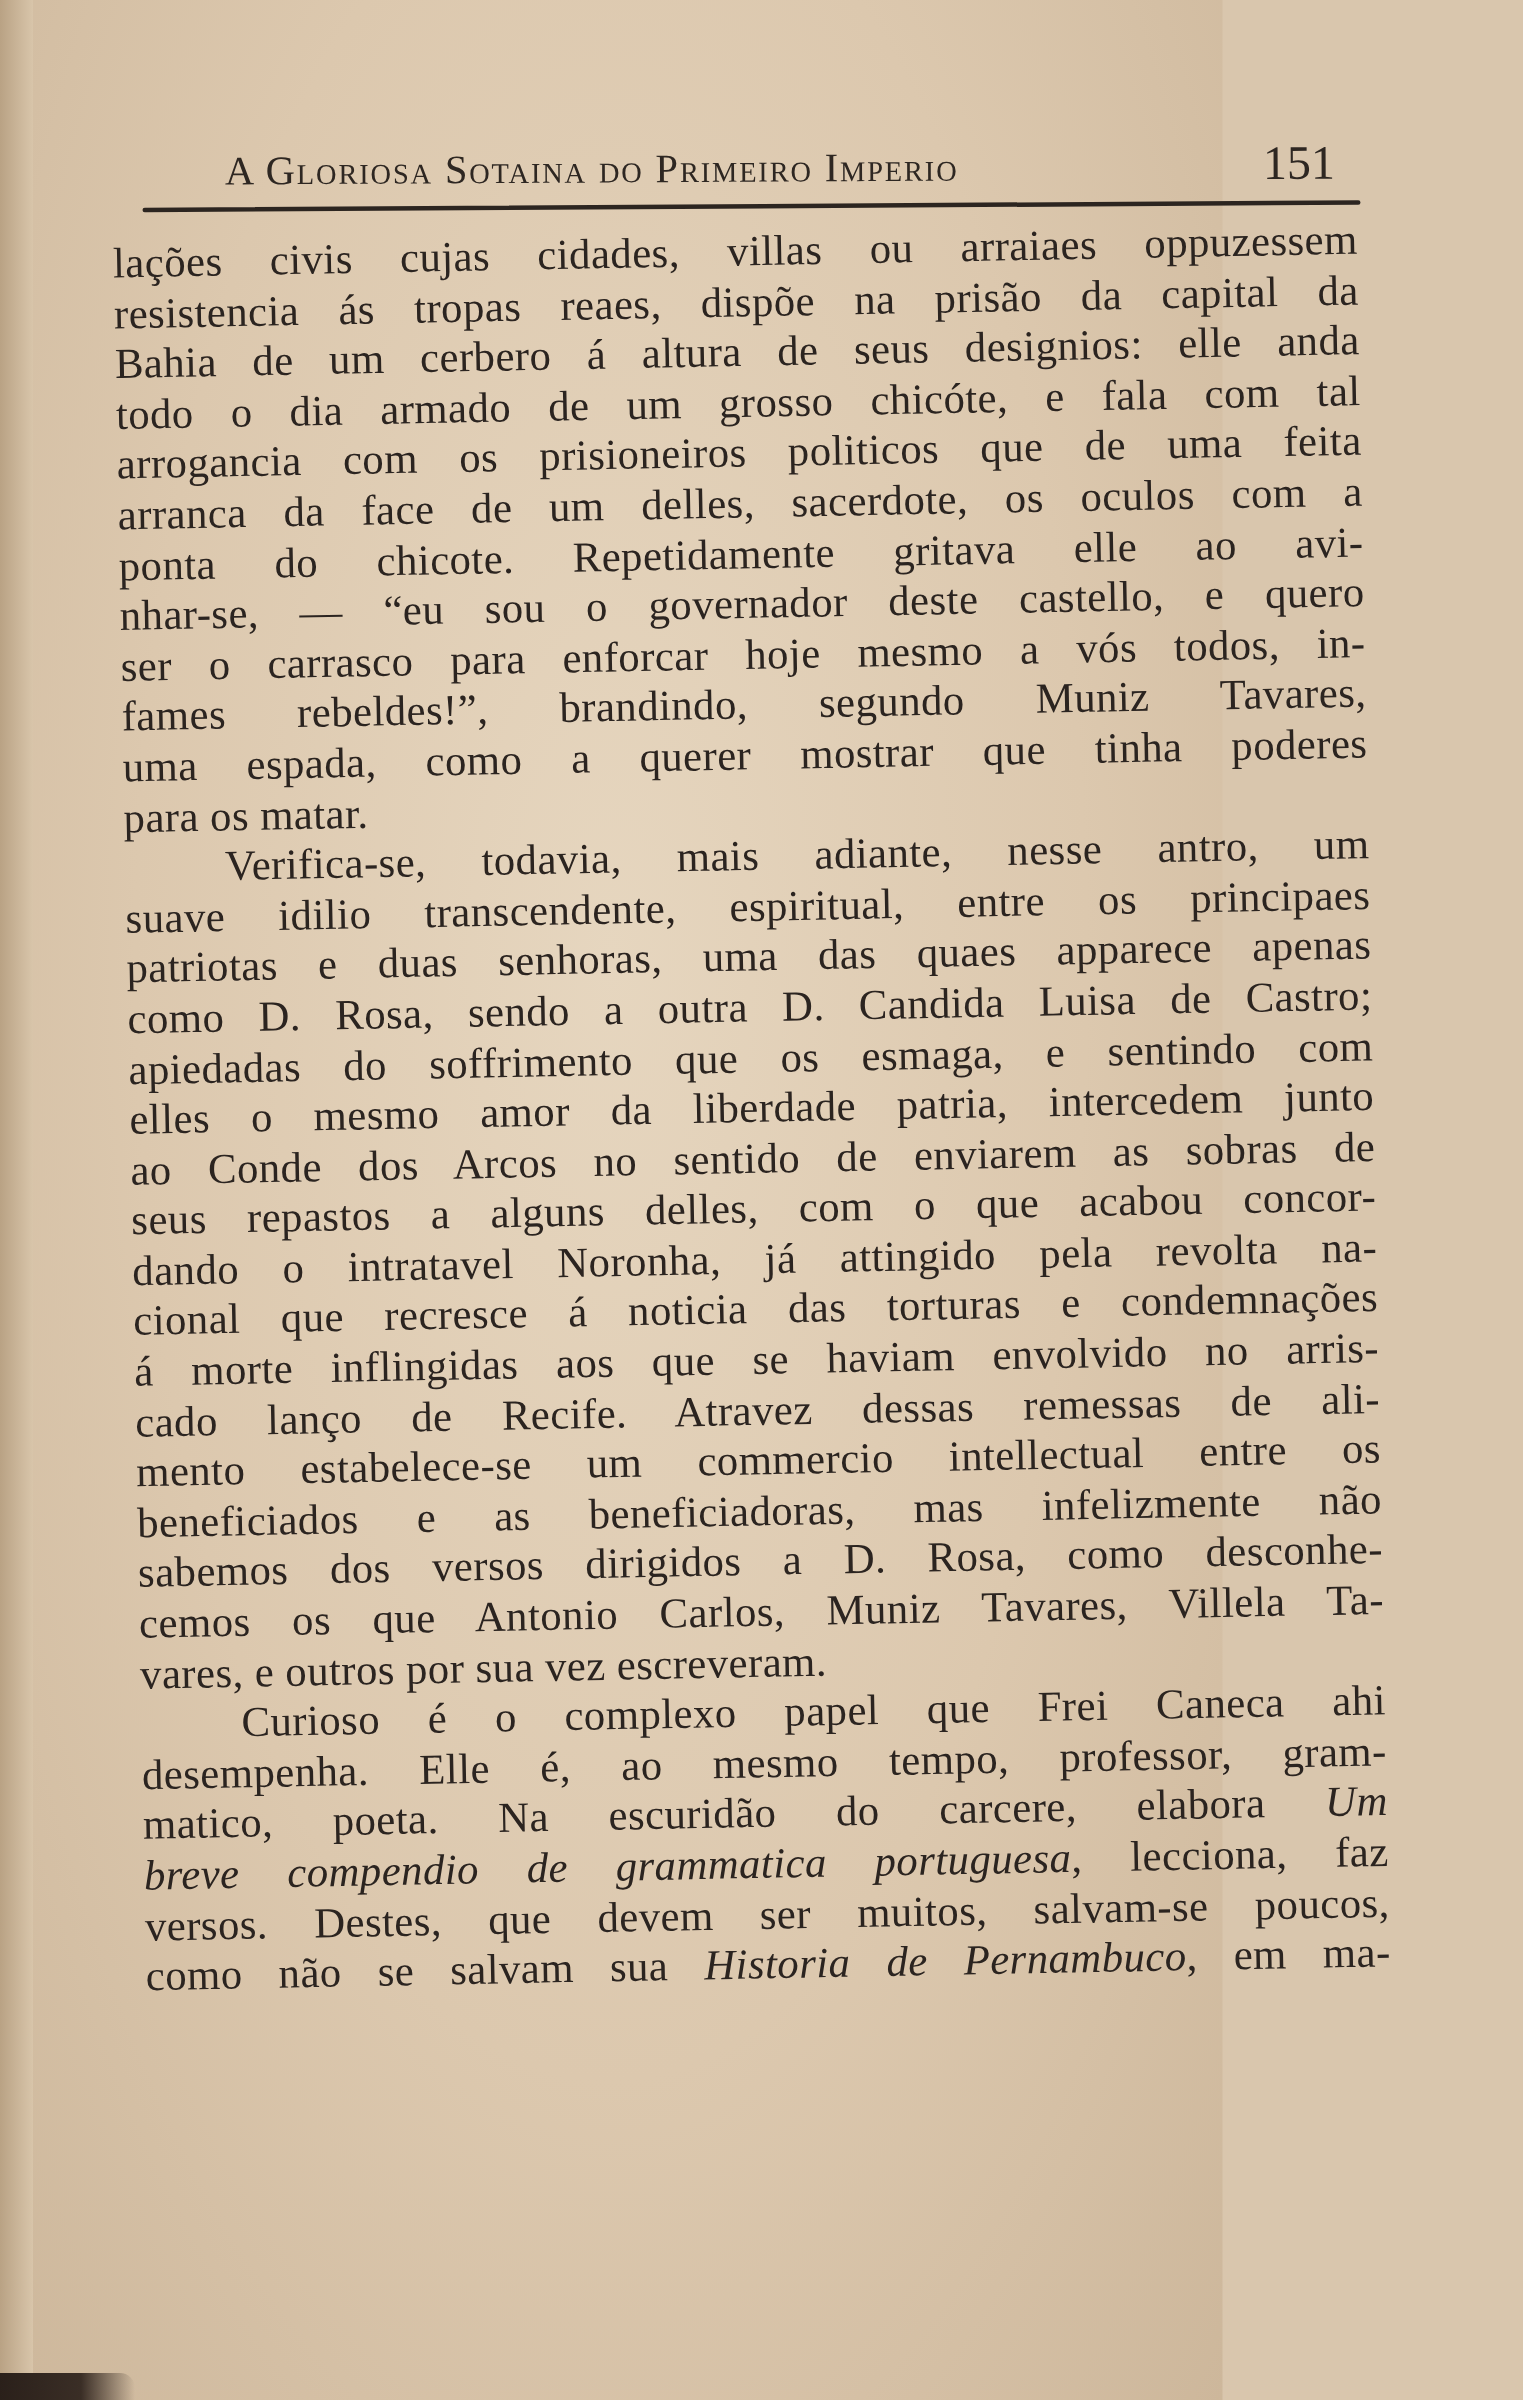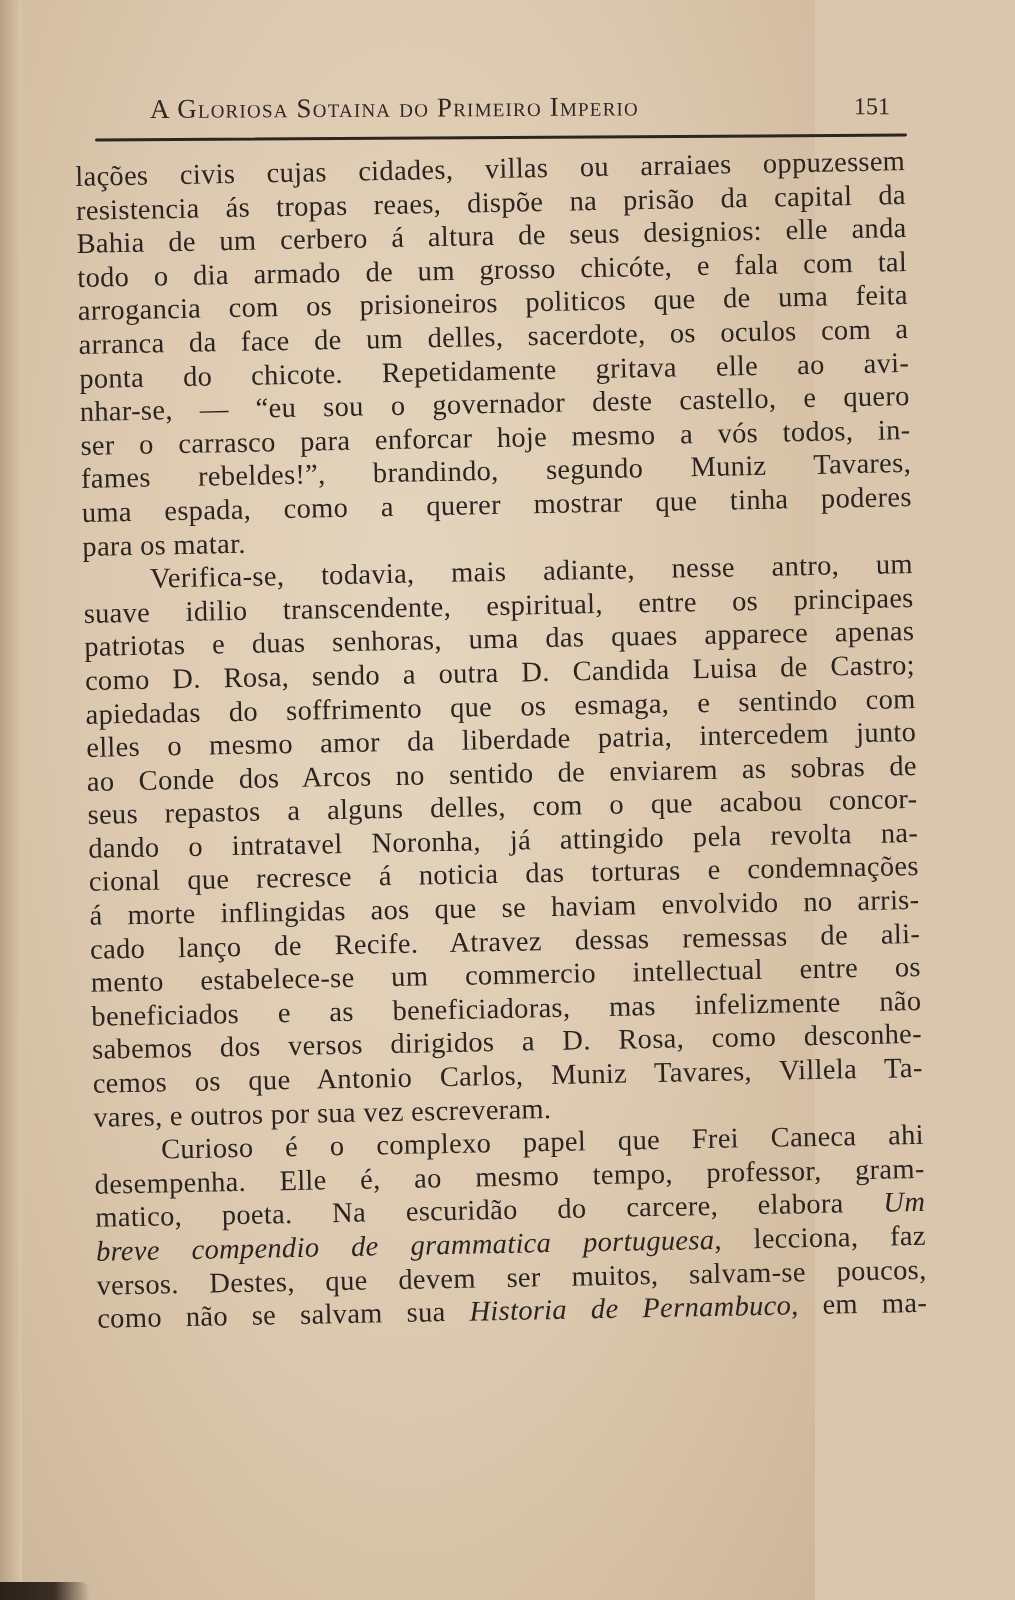--- a/index.html
+++ b/index.html
@@ -46,21 +46,21 @@
       align-items: baseline;
       transform: rotate(-0.3deg);
     }
     .running-title {
       font-size: 27px;
       font-variant: small-caps;
       letter-spacing: 1.2px;
       color: #2e2722;
     }
     .page-number {
-      font-size: 24px;
+      font-size: 32px;
       color: #2e2722;
     }
     .head-rule {
       position: absolute;
       left: 95px;
       top: 136px;
       width: 812px;
       height: 3px;
       background: #2c2520;
       transform: rotate(-0.35deg);

